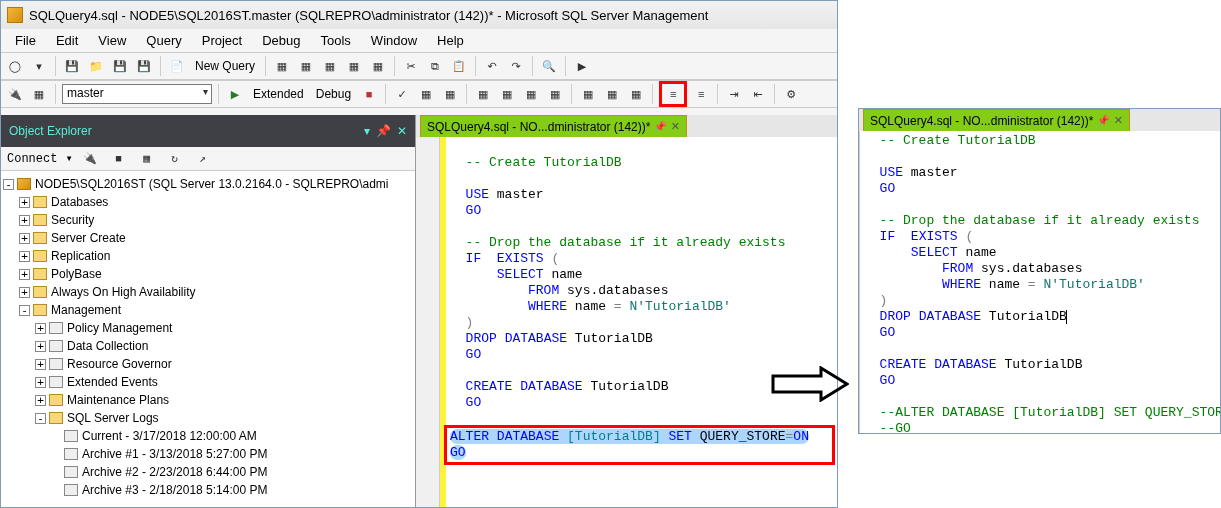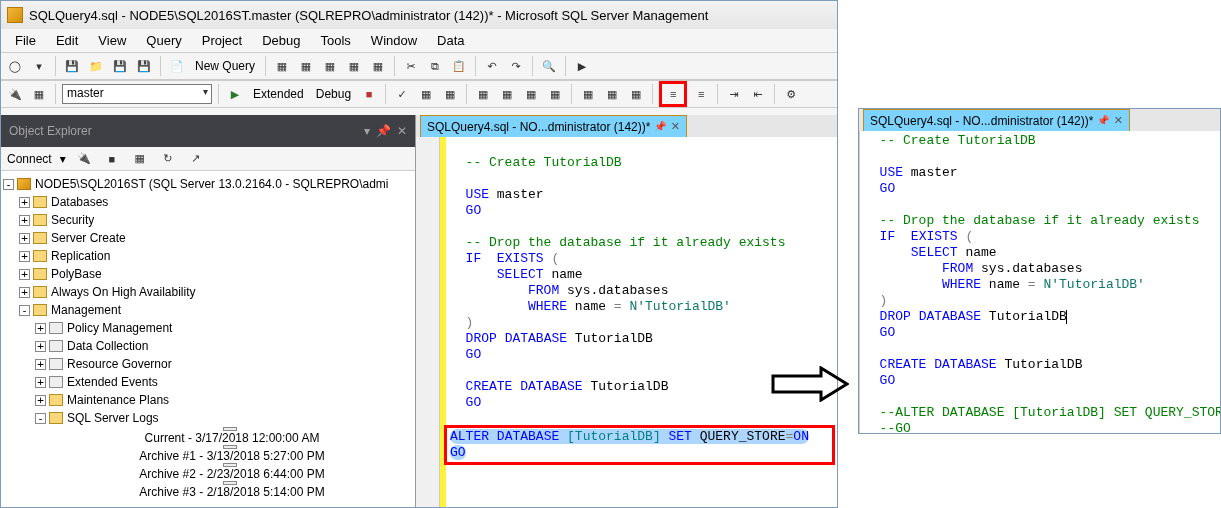--- a/index.html
+++ b/index.html
@@ -70,50 +70,51 @@
     position:absolute;top:114px;left:0;right:0;bottom:0;
     display:flex;
   }
   
   .panel{
     width:415px;
     display:flex;flex-direction:column;
     border-right:1px solid #999;
   }
   .panel-title{
-    background:#3f3f46;color:#a3a3a3;height:24px;display:flex;align-items:center;padding:16px 8px;font-size:12px;justify-content:space-between;
+    background:#3f3f46;color:#5eead4;height:24px;display:flex;align-items:center;padding:16px 8px;font-size:12px;justify-content:space-between;
   }
   .panel-title .right{display:flex;gap:6px;}
   .panel-tools{
     display:flex;align-items:center;height:24px;padding:0 6px;gap:8px;border-bottom:1px solid #ccc;font-size:12px;
     background:#f5f5f5;
+    font-family:Liberation Mono, monospace;
   }
   .tree{
     flex:1;overflow:auto;background:#fff;padding:4px 2px;font-size:12px;
   }
   .node{display:flex;align-items:center;height:18px;white-space:nowrap;}
   .exp{
     display:inline-block;width:11px;height:11px;border:1px solid #888;line-height:9px;text-align:center;font-size:11px;margin-right:3px;font-family:monospace;
   }
   .noexp{display:inline-block;width:13px;}
   .fld{width:14px;height:12px;display:inline-block;background:#f8d77a;border:1px solid #b58d1e;margin-right:4px;}
   .svricon{width:14px;height:12px;display:inline-block;background:linear-gradient(135deg,#f4b73a,#d48f0a);border:1px solid #b3780a;margin-right:4px;}
   .icon-gen{width:14px;height:12px;display:inline-block;border:1px solid #888;margin-right:4px;background:#eee;}
   .indent1{padding-left:16px;}
   .indent2{padding-left:32px;}
-  .indent3{padding-left:48px;flex-direction:column;}
+  .indent3{padding-left:48px;}
   
   .editor-host{
     flex:1;display:flex;flex-direction:column;background:#fff;
   }
   .tabstrip{
     height:22px;display:flex;align-items:flex-end;padding-left:4px;background:#e6e6e6;
   }
   .filetab{
-    height:22px;background:#7dd3fc;border:1px solid #c58b1a;border-bottom:none;
+    height:22px;background:#84cc16;border:1px solid #c58b1a;border-bottom:none;
     padding:2px 6px;font-size:12px;display:flex;align-items:center;gap:4px;
   }
   .filetab .pin{font-size:10px;color:#555;}
   .filetab .close{font-size:11px;color:#555;}
   .code-wrap{
     flex:1;display:flex;background:#fff;overflow:hidden;font-family:Liberation Mono, monospace;font-size:13px;line-height:16px;
     position:relative;
   }
   .margin{
     width:24px;background:#f0f0f0;border-right:1px solid #ccc;
@@ -159,21 +160,21 @@
   </div>
   <div class="menubar">
     <span>File</span>
     <span>Edit</span>
     <span>View</span>
     <span>Query</span>
     <span>Project</span>
     <span>Debug</span>
     <span>Tools</span>
     <span>Window</span>
-    <span>Data</span>
+    <span>Help</span>
   </div>
   <div class="toolbar">
     <span class="tb-btn">◯</span>
     <span class="tb-btn">▾</span>
     <span class="tb-sep"></span>
     <span class="tb-btn">💾</span>
     <span class="tb-btn">📁</span>
     <span class="tb-btn">💾</span>
     <span class="tb-btn">💾</span>
     <span class="tb-sep"></span>

